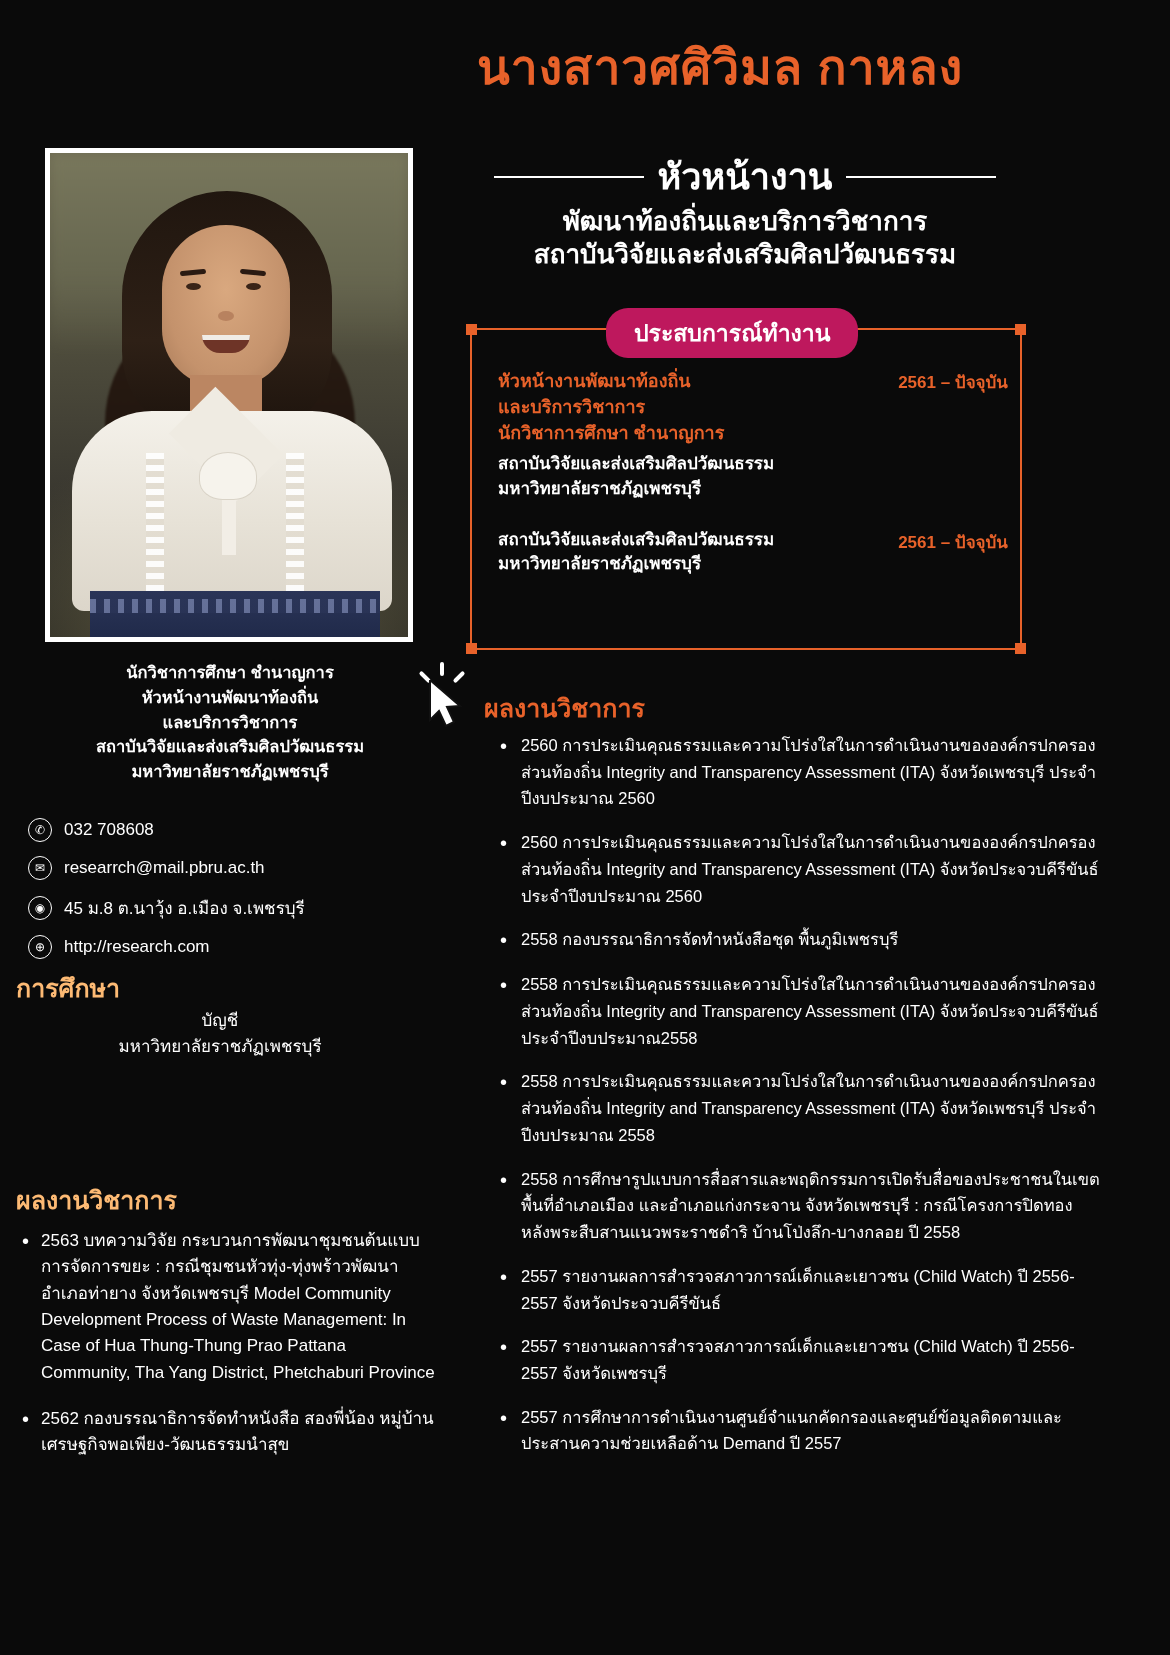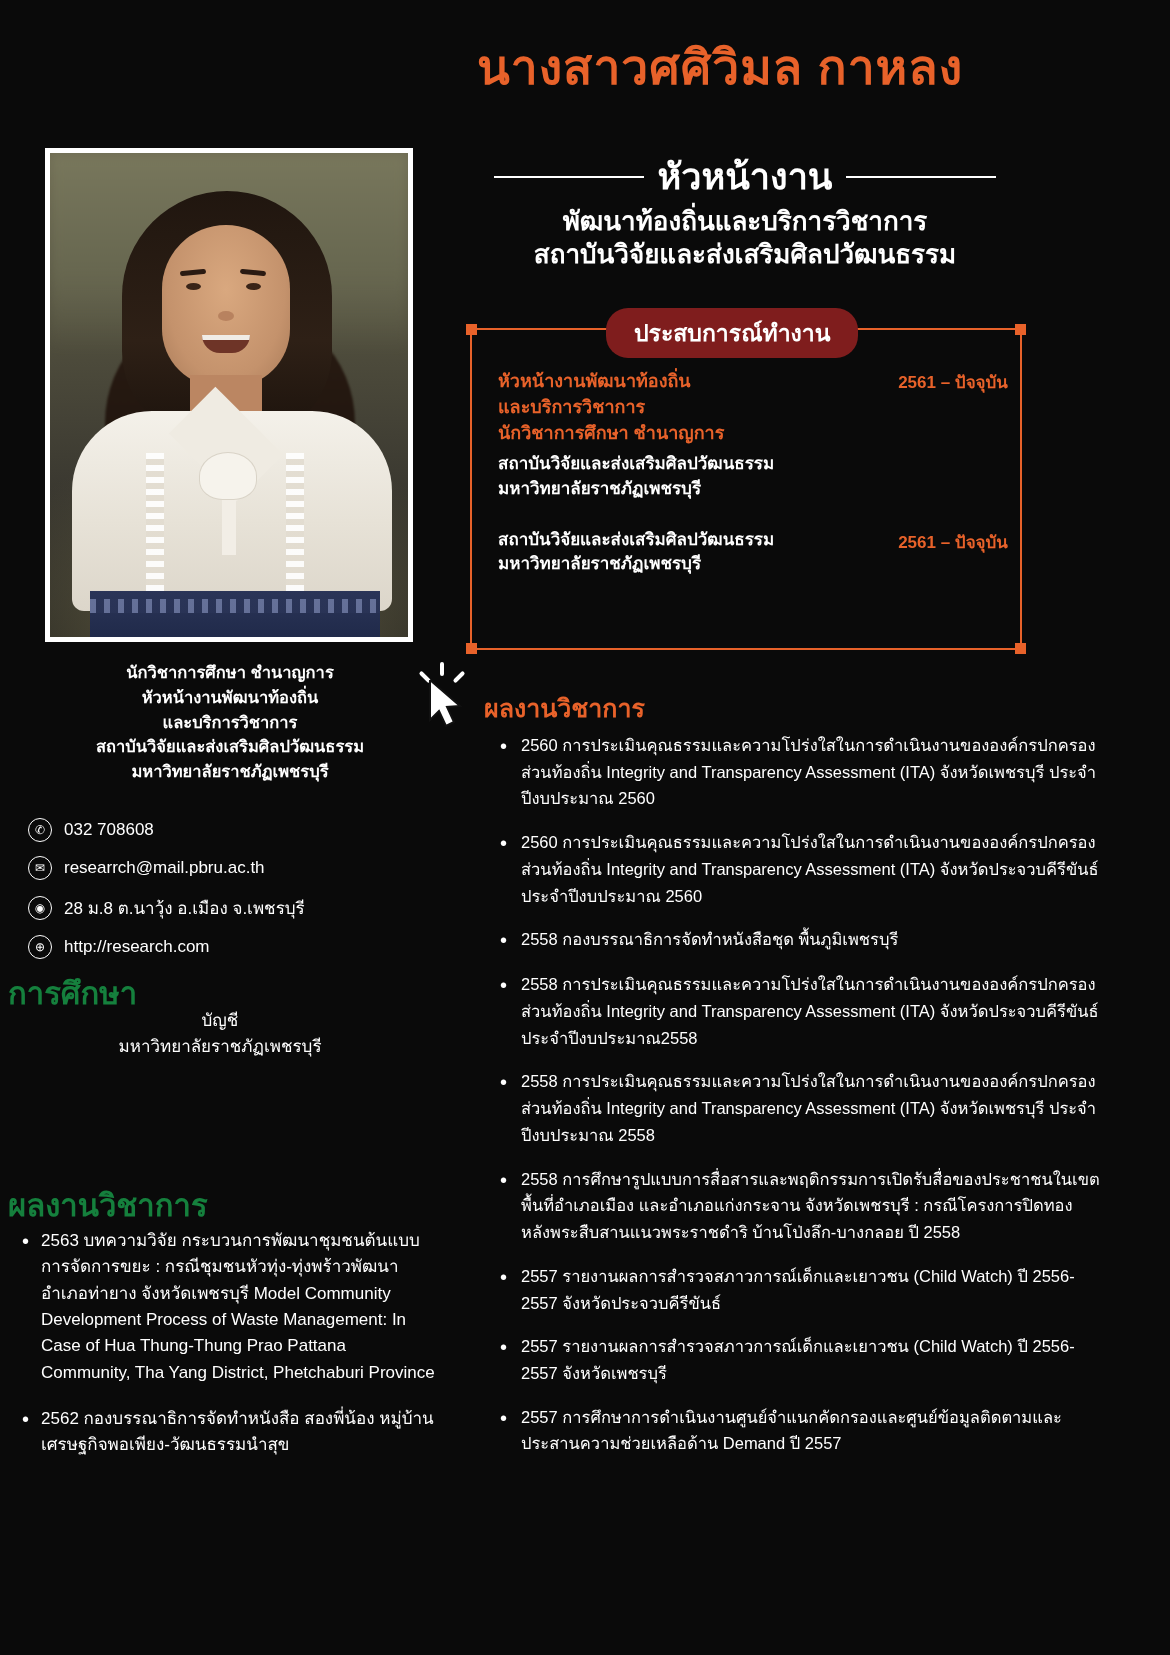--- a/index.html
+++ b/index.html
@@ -137,22 +137,22 @@
   .contact-row { display: flex; align-items: center; gap: 12px; margin-bottom: 14px; }
   .cicon {
     width: 24px; height: 24px; border: 1.6px solid #ffffff; border-radius: 50%;
     display: flex; align-items: center; justify-content: center;
     font-size: 12px; line-height: 1; flex: 0 0 auto; color: #ffffff;
   }
   .ctext { font-size: 17px; color: #ffffff; }
 
   
   .sec-head-left {
-    position: absolute; left: 8px;
-    font-size: 31px; font-weight: bold; color: #15803d;
+    position: absolute; left: 16px;
+    font-size: 25px; font-weight: bold; color: #fdba74;
   }
   #edu-head { top: 968px; }
   #work-head-left { top: 1180px; }
 
   .edu-block { position: absolute; left: 20px; top: 1008px; width: 400px; font-size: 17px; line-height: 1.55; }
   .edu-line2, .edu-line3 { text-align: center; }
 
   
   .left-list { position: absolute; left: 22px; top: 1228px; width: 415px; }
   .lbullet { display: flex; gap: 12px; margin-bottom: 20px; }
@@ -166,21 +166,21 @@
     border: 2px solid #e8622a;
   }
   .corner { position: absolute; width: 11px; height: 11px; background: #e8622a; }
   .c-tl { left: -6px; top: -6px; }
   .c-tr { right: -6px; top: -6px; }
   .c-bl { left: -6px; bottom: -6px; }
   .c-br { right: -6px; bottom: -6px; }
 
   .exp-pill {
     position: absolute; left: 606px; top: 308px;
-    background: #7f1d1d; color: #ffffff;
+    background: #be185d; color: #ffffff;
     border-radius: 22px; padding: 7px 28px;
     font-size: 23px; font-weight: bold;
   }
   .exp-inner { position: absolute; left: 498px; top: 368px; width: 510px; }
   .exp-item { position: relative; margin-bottom: 18px; }
   .exp-role { color: #e8622a; font-size: 18px; font-weight: bold; line-height: 1.45; }
   .exp-org { color: #ffffff; font-size: 17px; font-weight: bold; line-height: 1.45; }
   .exp-years {
     position: absolute; right: 0; top: 0;
     color: #e8622a; font-size: 17px; font-weight: bold; white-space: nowrap;
@@ -252,21 +252,21 @@
     <div class="contact-row">
       <div class="cicon">✆</div>
       <div class="ctext">032 708608</div>
     </div>
     <div class="contact-row">
       <div class="cicon">✉</div>
       <div class="ctext">researrch@mail.pbru.ac.th</div>
     </div>
     <div class="contact-row">
       <div class="cicon">◉</div>
-      <div class="ctext">28 ม.8 ต.นาวุ้ง อ.เมือง จ.เพชรบุรี</div>
+      <div class="ctext">45 ม.8 ต.นาวุ้ง อ.เมือง จ.เพชรบุรี</div>
     </div>
     <div class="contact-row">
       <div class="cicon">⊕</div>
       <div class="ctext">http://research.com</div>
     </div>
   </div>
 
   <div class="sec-head-left" id="edu-head">การศึกษา</div>
   <div class="edu-block">
     <div class="edu-line2">บัญชี</div>

